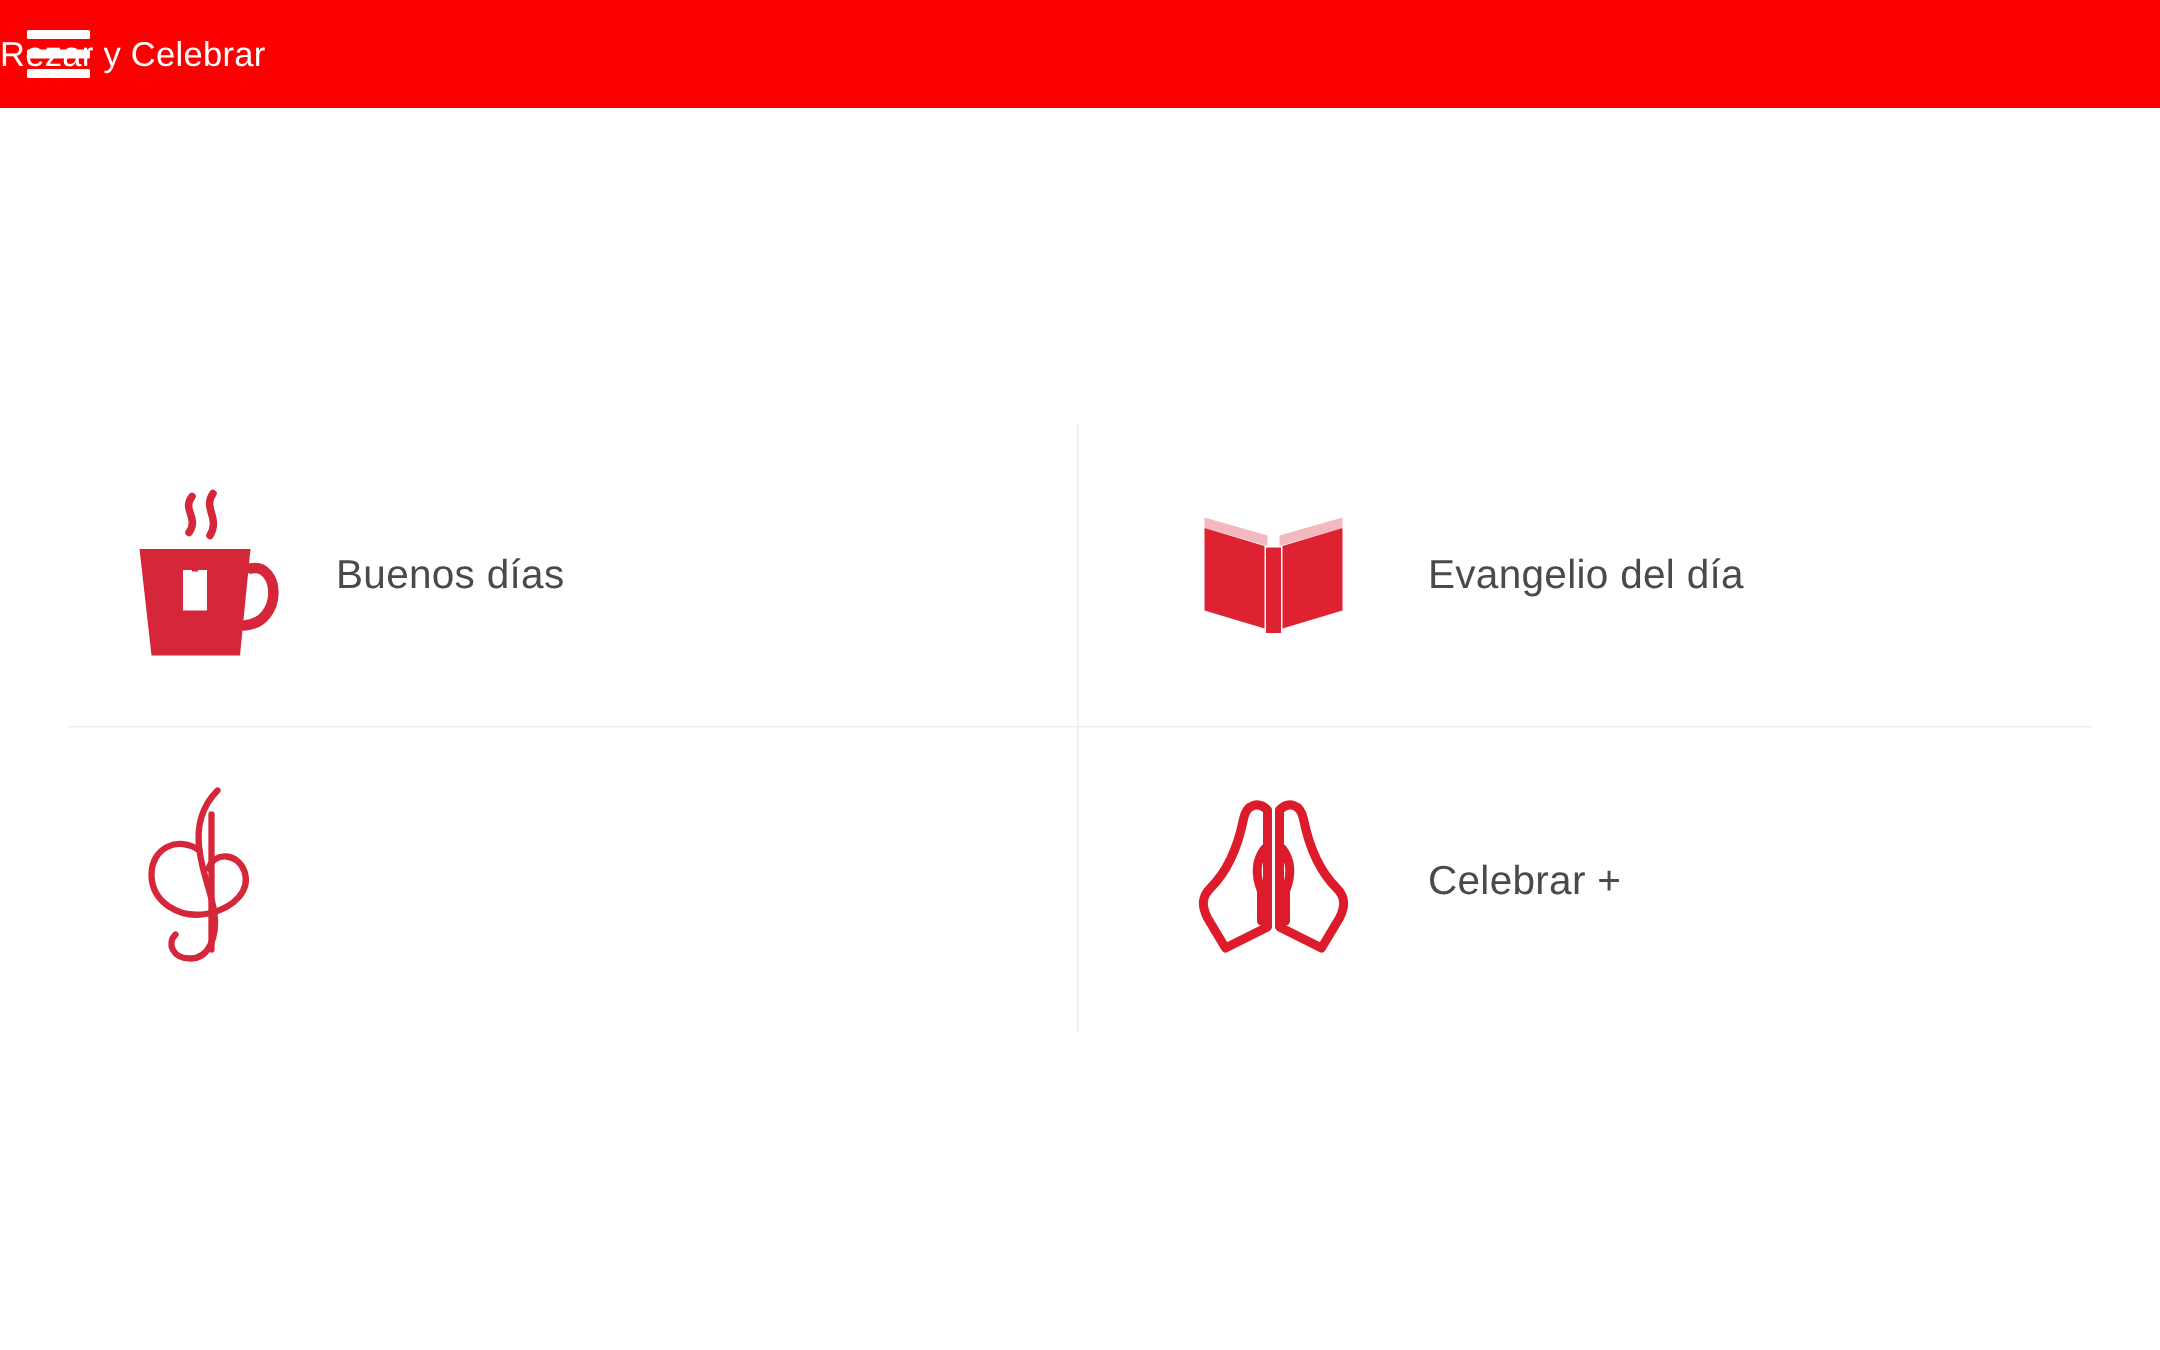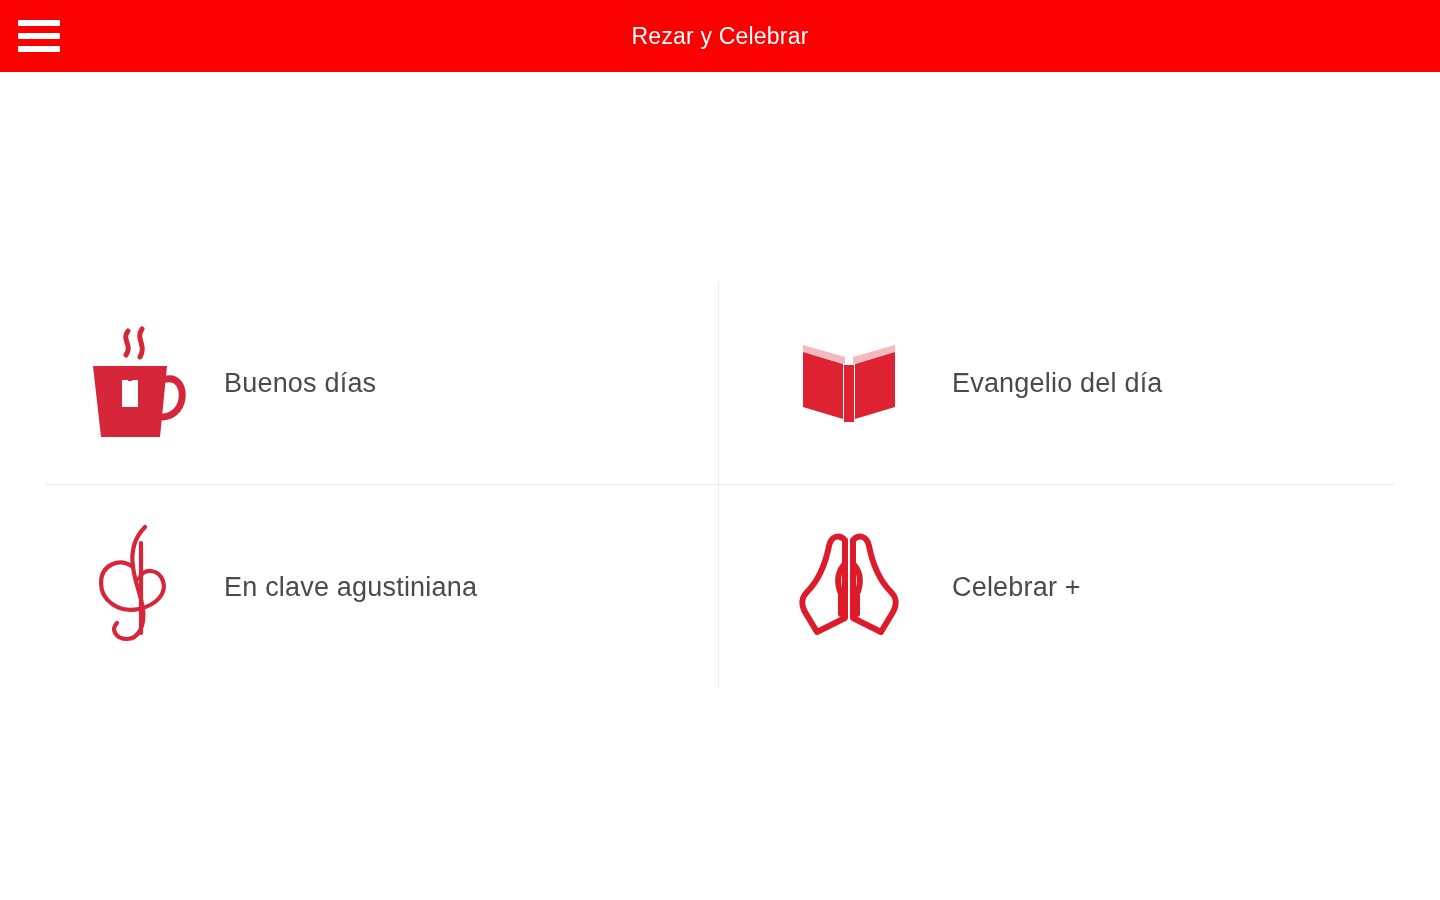--- a/index.html
+++ b/index.html
@@ -51,21 +51,21 @@
     width: 42px;
     height: 6px;
     background: #ffffff;
     border-radius: 1px;
     display: block;
   }
   .appbar-title {
     position: absolute;
     left: 0;
     width: 1440px;
-    text-align: center;
+    text-align: left;
     color: #ffffff;
     font-size: 23px;
     font-weight: 400;
     letter-spacing: 0.2px;
     line-height: 72px;
     height: 72px;
     pointer-events: none;
   }
 
   
@@ -213,21 +213,20 @@
               <path d="M52 22 L52 112"></path>
 
               <path d="M44 46
                        C30 36, 12 44, 12 62
                        C12 80, 30 92, 50 88
                        C68 84, 78 72, 74 60
                        C70 48, 54 46, 50 58"></path>
             </g>
           </svg>
         </div>
-        <div class="tile-label">En clave agustiniana</div>
       </div>
 
       <div class="tile r1 c1">
         <div class="tile-icon">
           <svg width="108" height="122" viewBox="0 0 108 122" aria-hidden="true">
             <g fill="none" stroke="#DD1B2B" stroke-width="6" stroke-linecap="round" stroke-linejoin="round">
 
               <path d="M50 14
                        C44 8, 36 10, 34 20
                        C30 40, 22 56, 12 66

